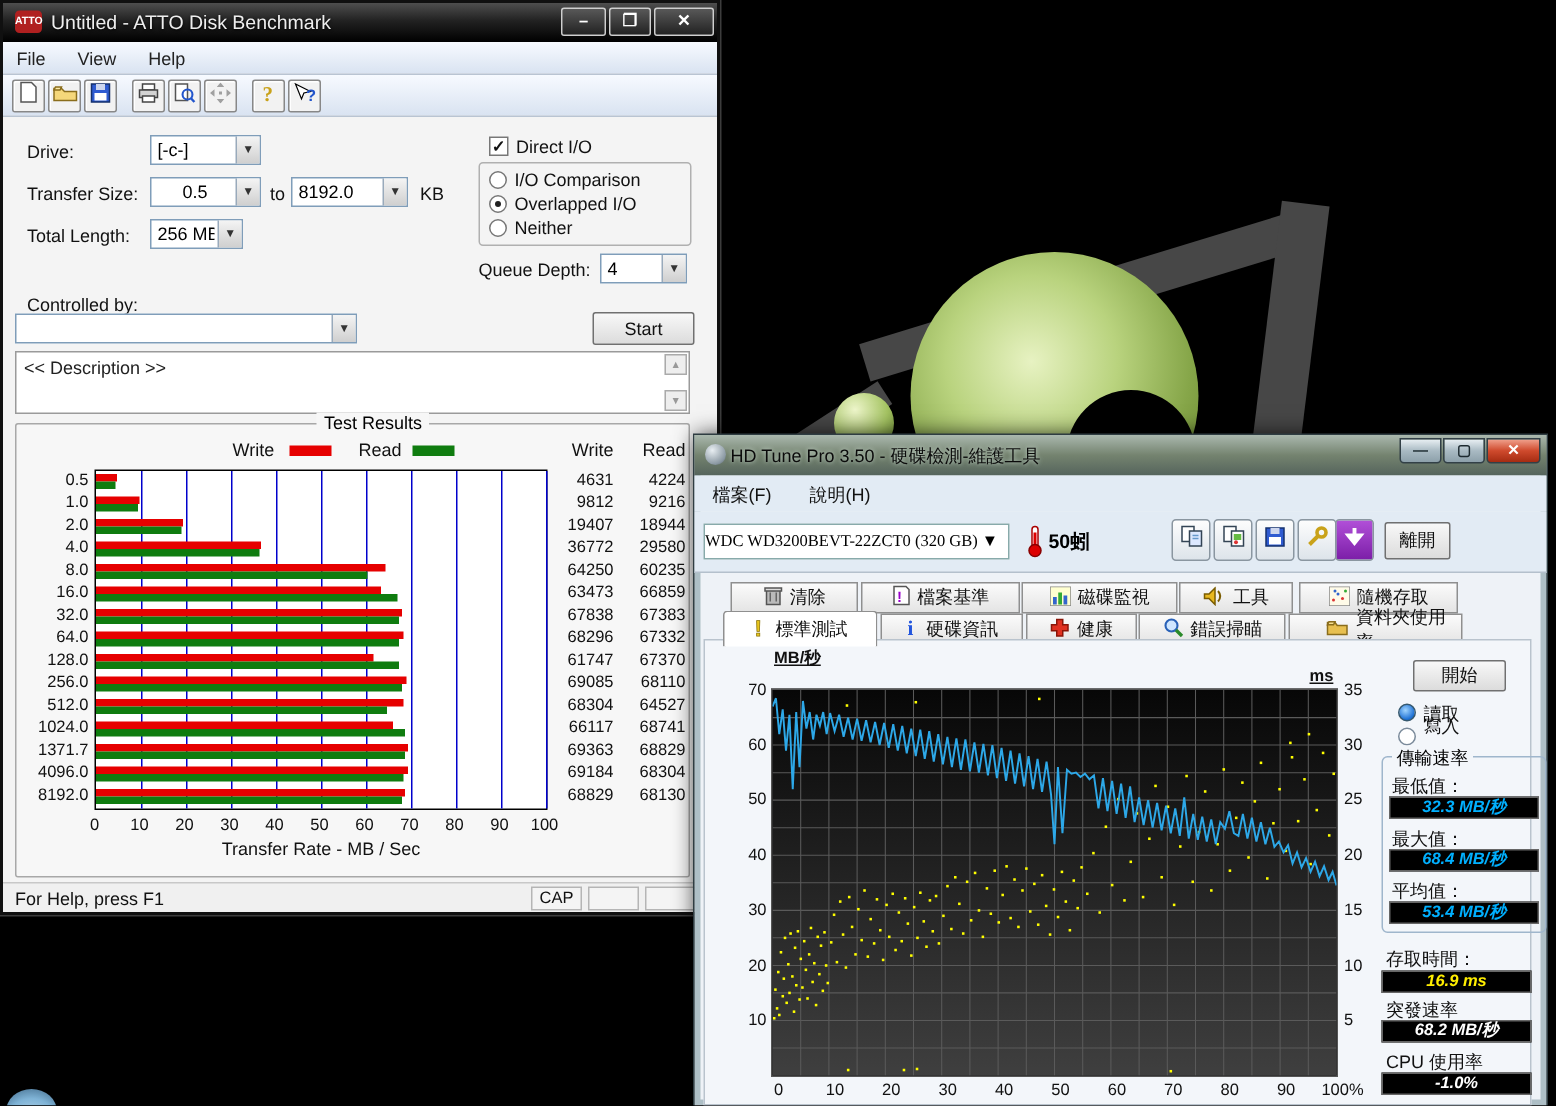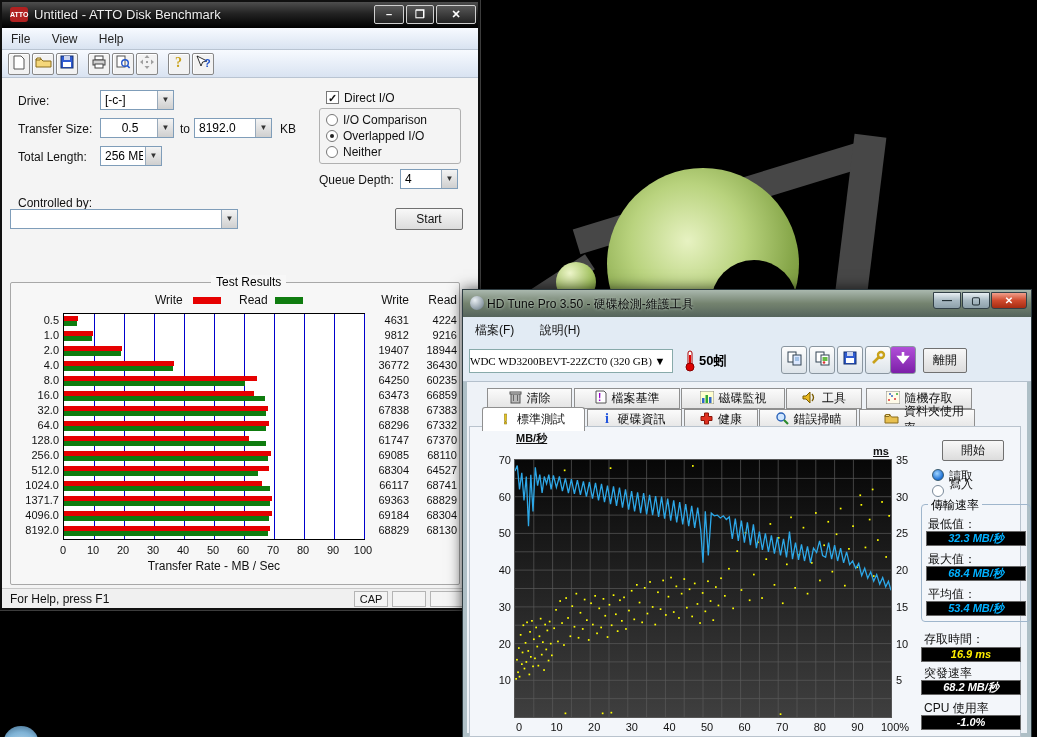--- a/index.html
+++ b/index.html
@@ -249,20 +249,25 @@
         <span class="ca">▼</span>
       </div>
 
     <span class="lbl" style="left:16px;top:194px;">Controlled by:</span>
     <div class="combo" style="left:8px;top:207px;width:228px;">
       <span class="cv"></span>
         <span class="ca">▼</span>
       </div>
     <div class="btn" style="left:393px;top:206px;width:68px;height:22px;line-height:20px;">Start</div>
 
+    <div id="atto-desc" class="abs">
+      <span class="dtext">&lt;&lt; Description &gt;&gt;</span>
+      <div class="scr" style="top:1px;">▲</div>
+      <div class="scr" style="bottom:1px;">▼</div>
+    </div>
 
     <div id="atto-results" class="abs">
       <span class="gt2">Test Results</span>
       <span class="leg" style="left:144px;top:10px;">Write</span>
       <div class="legsw" style="left:182px;top:14px;background:#e60000;"></div>
       <span class="leg" style="left:228px;top:10px;">Read</span>
       <div class="legsw" style="left:264px;top:14px;background:#0f7c0f;"></div>
       <span class="leg" style="left:352px;top:10px;width:46px;text-align:right;position:absolute;">Write</span>
       <span class="leg" style="left:400px;top:10px;width:46px;text-align:right;position:absolute;">Read</span>
       <div id="atto-plot">
@@ -315,21 +320,21 @@
         <div class="vcell" style="left: 352px; top: 31px;">4631</div>
         <div class="vcell" style="left: 400px; top: 31px;">4224</div>
         <div class="ylab" style="left: 2px; top: 46px;">1.0</div>
         <div class="vcell" style="left: 352px; top: 46px;">9812</div>
         <div class="vcell" style="left: 400px; top: 46px;">9216</div>
         <div class="ylab" style="left: 2px; top: 61px;">2.0</div>
         <div class="vcell" style="left: 352px; top: 61px;">19407</div>
         <div class="vcell" style="left: 400px; top: 61px;">18944</div>
         <div class="ylab" style="left: 2px; top: 76px;">4.0</div>
         <div class="vcell" style="left: 352px; top: 76px;">36772</div>
-        <div class="vcell" style="left: 400px; top: 76px;">36430</div>
+        <div class="vcell" style="left: 400px; top: 76px;">29580</div>
         <div class="ylab" style="left: 2px; top: 91px;">8.0</div>
         <div class="vcell" style="left: 352px; top: 91px;">64250</div>
         <div class="vcell" style="left: 400px; top: 91px;">60235</div>
         <div class="ylab" style="left: 2px; top: 106px;">16.0</div>
         <div class="vcell" style="left: 352px; top: 106px;">63473</div>
         <div class="vcell" style="left: 400px; top: 106px;">66859</div>
         <div class="ylab" style="left: 2px; top: 121px;">32.0</div>
         <div class="vcell" style="left: 352px; top: 121px;">67838</div>
         <div class="vcell" style="left: 400px; top: 121px;">67383</div>
         <div class="ylab" style="left: 2px; top: 136px;">64.0</div>

